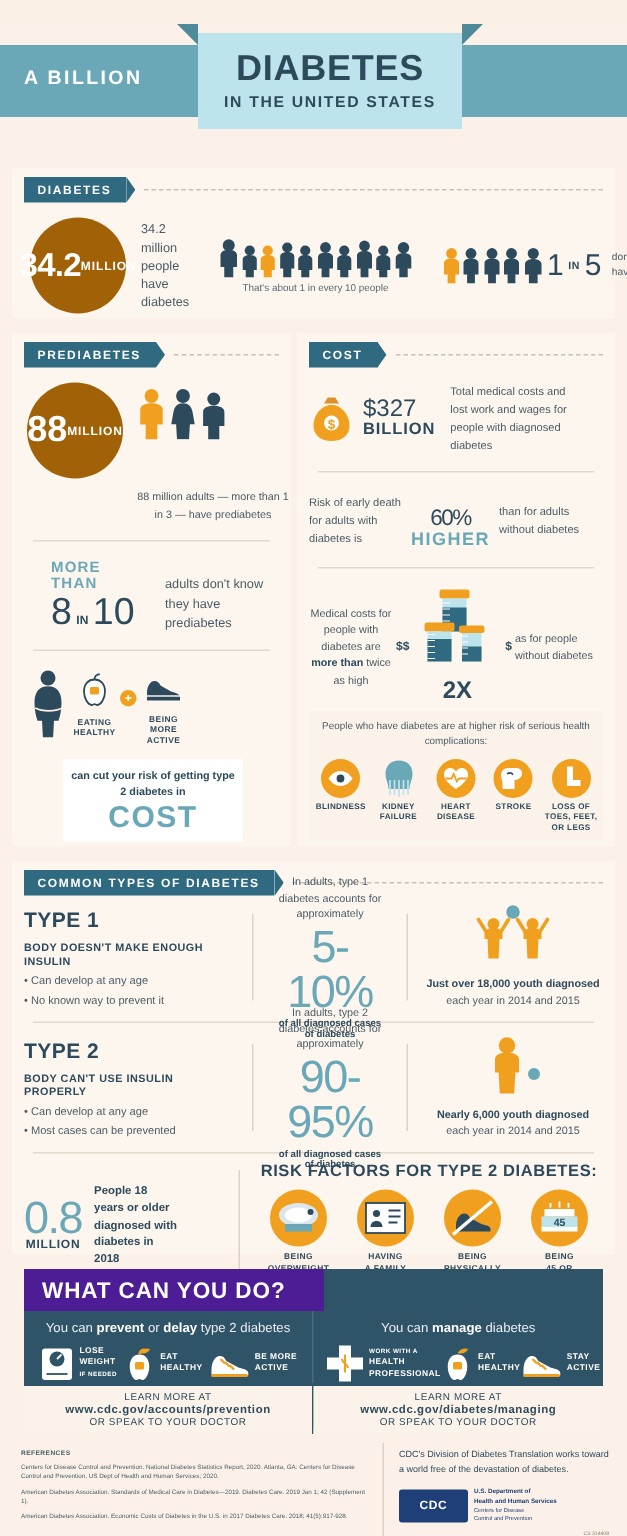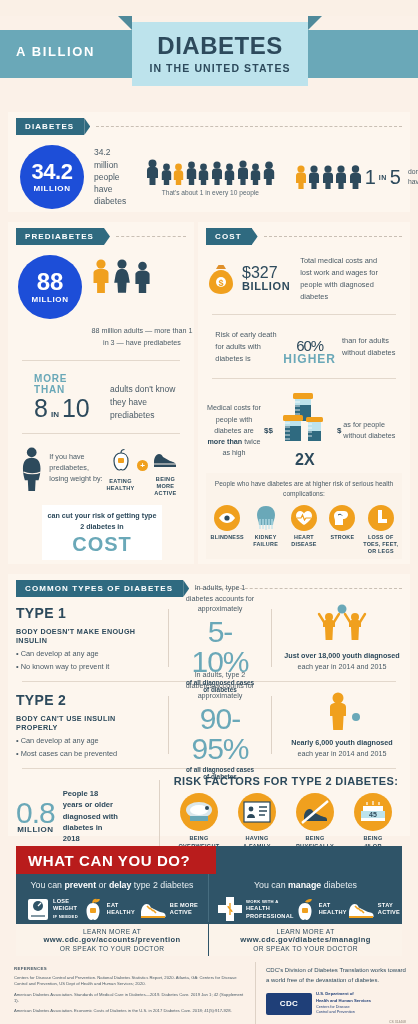--- a/index.html
+++ b/index.html
@@ -28,21 +28,21 @@
   .tab-row{display:flex;align-items:center;}
   .tab{background:#2f6a80;color:#fff;font-size:8px;font-weight:bold;letter-spacing:1.1px;
        padding:4px 10px 4px 9px;position:relative;}
   .tab:after{content:"";position:absolute;right:-6px;top:0;width:6px;height:100%;
        background:#2f6a80;clip-path:polygon(0 0,100% 50%,0 100%);}
   .tab-line{flex:1;border-top:1px dashed #c9bfb4;margin-left:12px;}
 
   
   .sec-diabetes{position:absolute;left:8px;top:96px;width:402px;height:100px;background:#fdf6ee;padding:6px 8px;}
   .dia-body{display:flex;align-items:center;margin-top:6px;height:72px;}
-  .circle{border-radius:50%;background:#1d4ed8;color:#fff;display:flex;flex-direction:column;
+  .circle{border-radius:50%;background:#a16207;color:#fff;display:flex;flex-direction:row;
           align-items:center;justify-content:center;flex:none;}
   .c34{width:64px;height:64px;margin-left:4px;}
   .c34 .big{font-size:22px;font-weight:bold;line-height:1;letter-spacing:-0.5px;}
   .c34 .sml{font-size:8px;font-weight:bold;letter-spacing:0.6px;margin-top:1px;}
   .dia-txt{font-size:8.5px;line-height:1.45;margin-left:10px;width:64px;color:#4a5b66;}
   .vrule{width:1px;background:#ded2c6;height:58px;margin:0 10px;}
   .people-row{display:flex;align-items:flex-end;gap:1.5px;}
   .cap{font-size:6.6px;color:#5a6a74;text-align:center;margin-top:4px;}
   .one-in-five{display:flex;align-items:center;gap:3px;}
   .oif-num{font-size:20px;font-weight:300;color:#2d4a5c;font-family:"Liberation Sans",sans-serif;}
@@ -70,21 +70,21 @@
   .half-box{background:#fff;margin:8px 24px 0 26px;padding:6px 4px 4px;text-align:center;}
   .half-t{font-size:7.2px;font-weight:bold;line-height:1.45;color:#2d4a5c;}
   .half-big{font-size:20px;font-weight:bold;color:#6aa8b8;letter-spacing:1px;margin-top:1px;}
 
   
   .sec-cost{position:absolute;left:198px;top:206px;width:212px;height:342px;background:#fdf6ee;padding:6px 8px;}
   .cost-top{display:flex;align-items:center;margin-top:10px;}
   .money{font-size:16px;font-weight:300;color:#2d4a5c;line-height:.95;}
   .billion{font-size:11px;font-weight:bold;color:#2d4a5c;letter-spacing:.6px;}
   .cost-txt{font-size:7.4px;line-height:1.6;color:#4a5b66;margin-left:10px;width:88px;}
-  .risk-row{display:flex;align-items:center;justify-content:flex-end;margin-top:4px;}
+  .risk-row{display:flex;align-items:center;justify-content:flex-start;margin-top:4px;}
   .risk-l{font-size:7.4px;line-height:1.6;color:#4a5b66;width:62px;}
   .pct-wrap{text-align:center;margin:0 6px;}
   .pct{font-size:30px;font-weight:300;color:#2d4a5c;line-height:.9;letter-spacing:-1px;}
   .pct span{font-size:15px;}
   .higher{font-size:12px;font-weight:bold;color:#6aa8b8;letter-spacing:1px;margin-top:-2px;}
   .risk-r{font-size:7.4px;line-height:1.6;color:#4a5b66;width:60px;}
   .med-row{display:flex;align-items:center;margin-top:2px;}
   .med-l{font-size:7.2px;line-height:1.55;color:#4a5b66;width:56px;text-align:center;}
   .med-l b{color:#2d4a5c;}
   .med-r{font-size:7.2px;line-height:1.55;color:#4a5b66;width:56px;}
@@ -118,21 +118,21 @@
   .rs-l-txt{font-size:7.6px;font-weight:bold;line-height:1.5;color:#2d4a5c;margin-left:8px;width:56px;}
   .rs-r{flex:1;}
   .rs-title{font-size:11px;font-weight:bold;letter-spacing:.4px;color:#2d4a5c;text-align:center;}
   .rf-icons{display:flex;justify-content:space-around;margin-top:6px;}
   .rf-item{width:58px;text-align:center;}
   .rf-c{width:38px;height:38px;border-radius:50%;background:#f0a01e;margin:0 auto;display:flex;align-items:center;justify-content:center;}
   .rf-lbl{font-size:5.6px;font-weight:bold;letter-spacing:.3px;line-height:1.35;margin-top:4px;color:#2d4a5c;}
 
   
   .sec-do{position:absolute;left:16px;top:830px;width:386px;height:106px;background:#2f5468;}
-  .do-tab{position:absolute;left:0;top:0;height:28px;background:#b91c1c;color:#fff;
+  .do-tab{position:absolute;left:0;top:0;height:28px;background:#4c1d95;color:#fff;
           font-size:15px;font-weight:bold;letter-spacing:.6px;padding:6px 26px 0 12px;}
   .do-hdr{position:absolute;left:0;top:0;width:386px;height:28px;background:#2f5468;}
   .do-cols{position:absolute;top:28px;left:0;width:386px;display:flex;}
   .do-col{width:193px;padding:6px 8px 0;}
   .do-col.left{border-right:1px solid #476d80;}
   .do-head{color:#e8eef1;font-size:8.8px;text-align:center;}
   .do-head b{color:#fff;}
   .do-icons{display:flex;justify-content:space-around;align-items:center;margin-top:6px;}
   .do-item{display:flex;align-items:center;gap:3px;}
   .do-lbl{font-size:5.6px;font-weight:bold;letter-spacing:.3px;line-height:1.3;color:#fff;}
@@ -301,21 +301,20 @@
       </div>
       <div class="mt-txt">adults don't know they have prediabetes</div>
     </div>
     <div class="hr"></div>
     <div class="lose-row">
       <svg width="26" height="46" viewBox="0 0 26 46">
         <circle cx="12" cy="6" r="5" fill="#2d4a5c"></circle>
         <path d="M12 11.5c-6 0-9 4-9 11 0 5 1 9 2 12h3l.6 11h6.8l.6-11h3c1-3 2-7 2-12 0-7-3-11-9-11z" fill="#2d4a5c"></path>
         <path d="M3.5 26c5 2.5 13 2.5 18 0" stroke="#fbf1e8" stroke-width="1.2" fill="none"></path>
       </svg>
-      <div class="lose-txt">If you have prediabetes, losing weight by:</div>
       <div style="width:34px;text-align:center;margin-top:2px;">
         <svg width="24" height="24" viewBox="0 0 24 24">
           <path d="M12 5c-4 0-7 3-7 8 0 5 3 9 5 9 1 0 1.3-.6 2-.6s1 .6 2 .6c2 0 5-4 5-9 0-5-3-8-7-8z" fill="#fff" stroke="#2d4a5c" stroke-width="1.2"></path>
           <path d="M12 5c0-2 1.5-3.5 3.5-3.5" stroke="#2d4a5c" stroke-width="1.2" fill="none"></path>
           <rect x="9" y="10" width="6" height="5" rx="1" fill="#f0a01e"></rect>
         </svg>
         <div class="icon-lbl">EATING<br>HEALTHY</div>
       </div>
       <div style="width:12px;text-align:center;margin-top:14px;">
         <div style="width:11px;height:11px;border-radius:50%;background:#f0a01e;color:#fff;font-size:8px;font-weight:bold;line-height:11px;">+</div>

